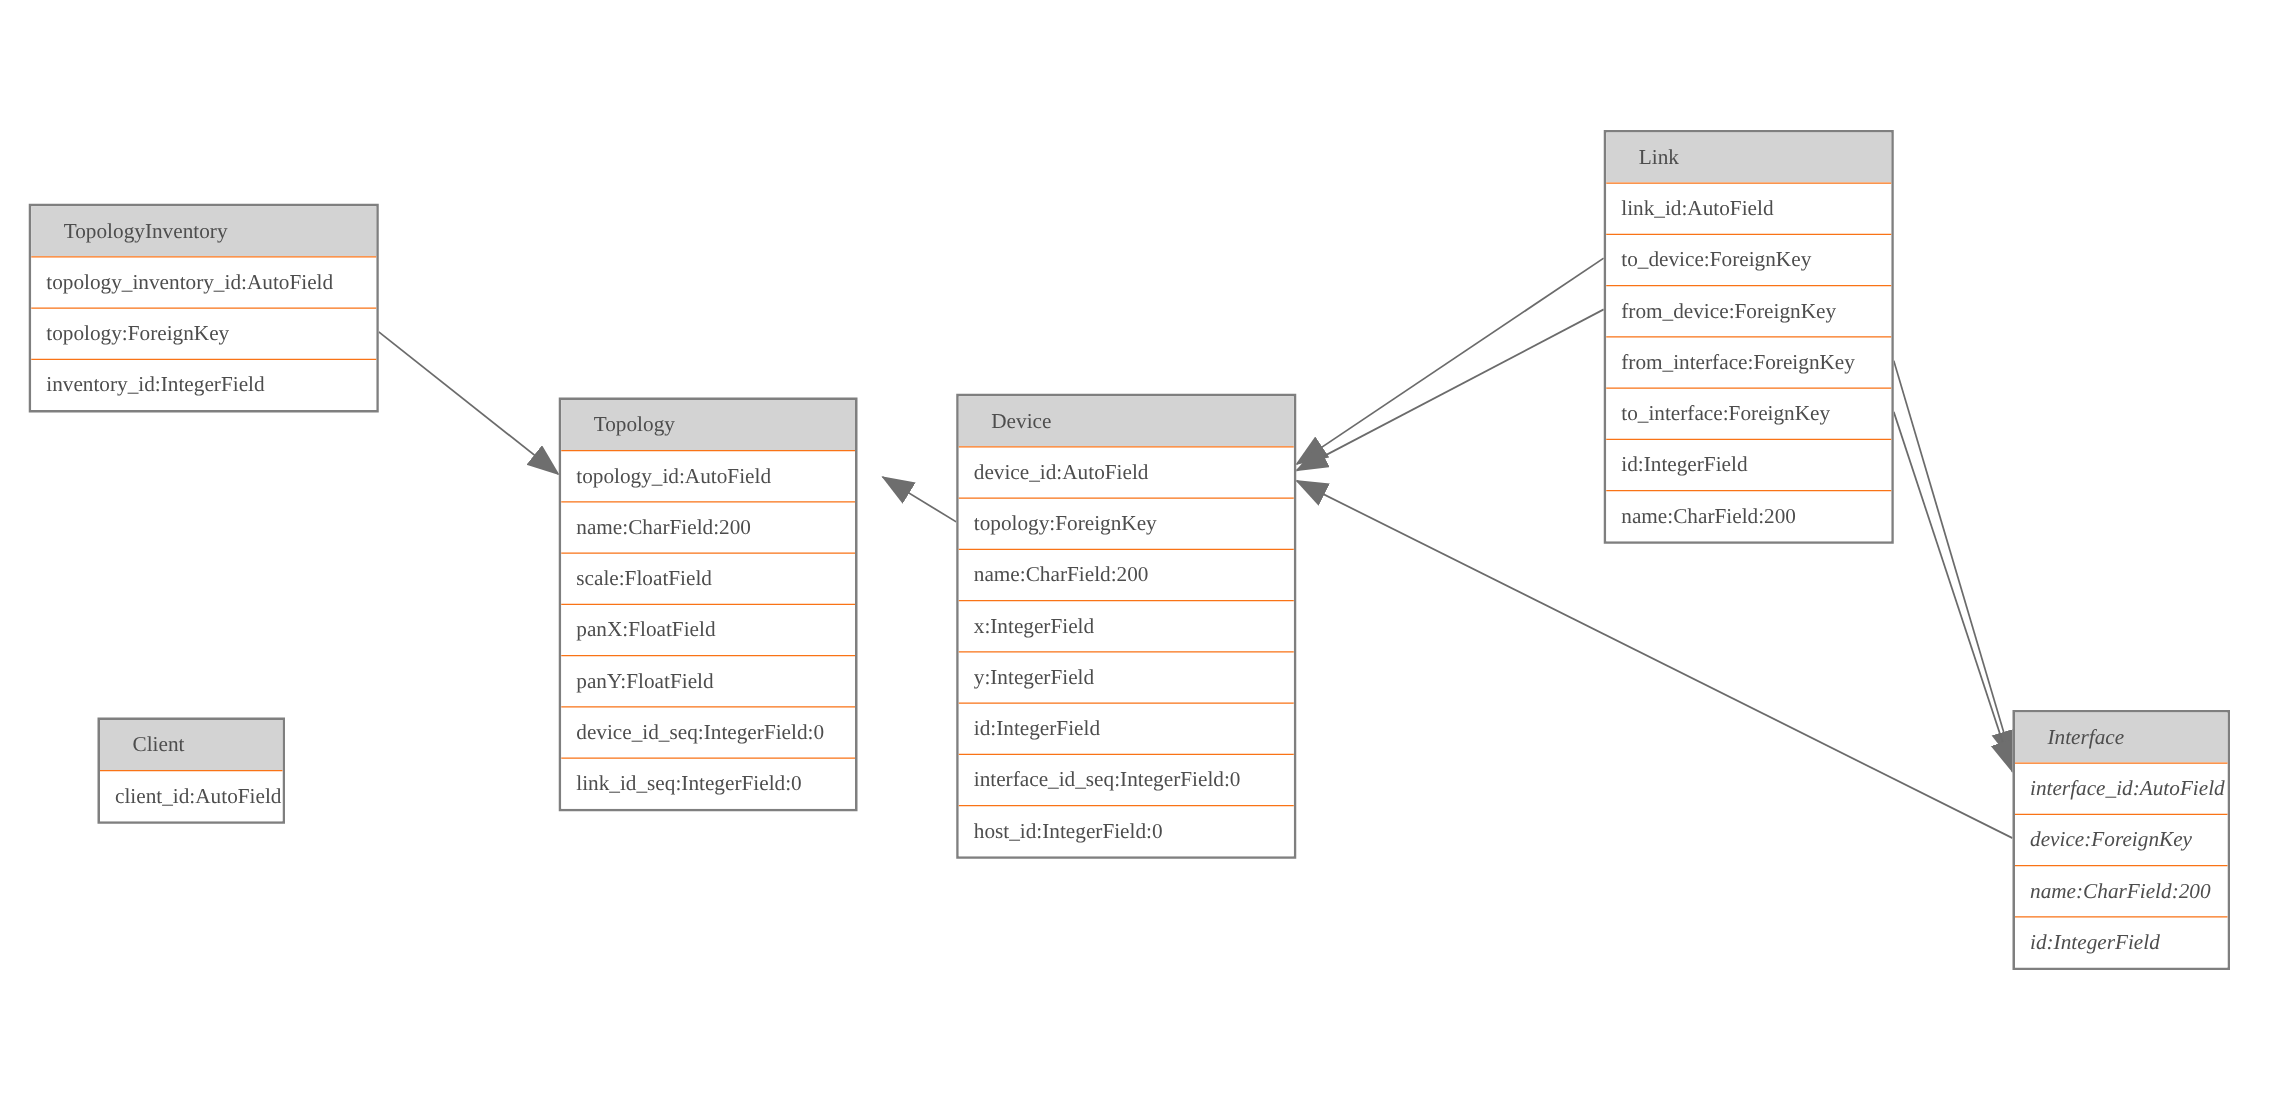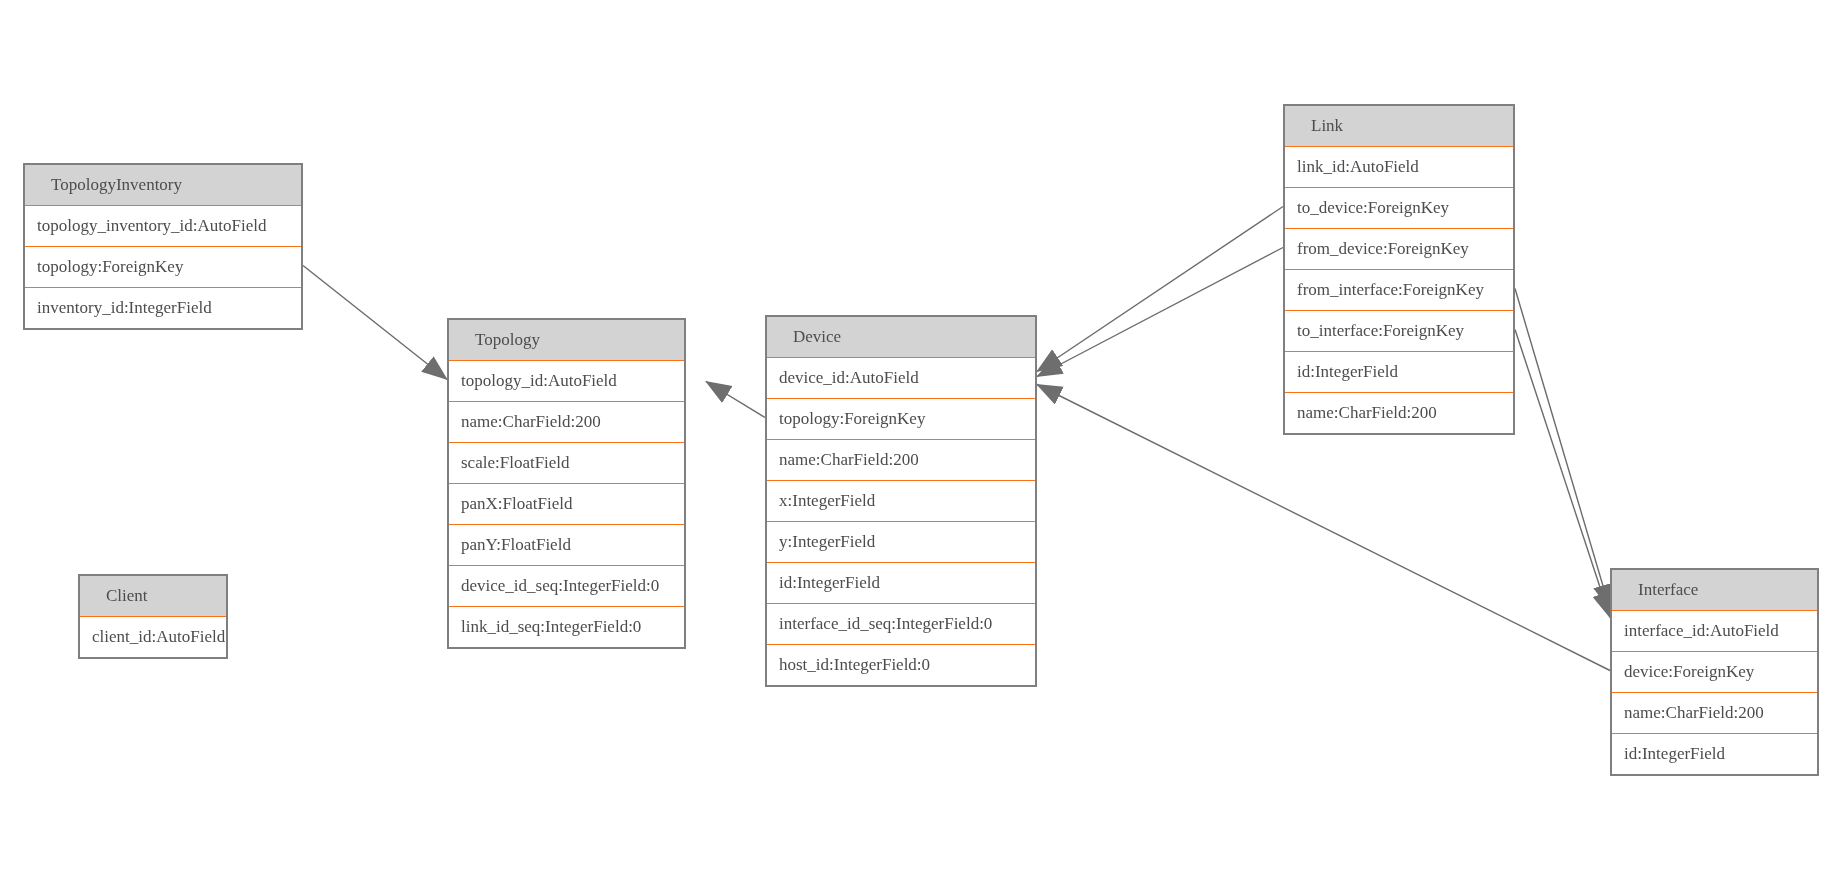--- a/index.html
+++ b/index.html
@@ -99,21 +99,21 @@
       <div class="entity" style="left: 1283px; top: 104px; width: 232px;">
         <div class="entity-header">Link</div>
         <div class="entity-row">link_id:AutoField</div>
         <div class="entity-row">to_device:ForeignKey</div>
         <div class="entity-row">from_device:ForeignKey</div>
         <div class="entity-row">from_interface:ForeignKey</div>
         <div class="entity-row">to_interface:ForeignKey</div>
         <div class="entity-row">id:IntegerField</div>
         <div class="entity-row">name:CharField:200</div>
       </div>
-      <div class="entity" style="left: 1610px; top: 568px; width: 209px;">
+      <div class="entity" style="left: 1610px; top: 568px; width: 174px; font-style: italic;">
         <div class="entity-header">Interface</div>
         <div class="entity-row">interface_id:AutoField</div>
         <div class="entity-row">device:ForeignKey</div>
         <div class="entity-row">name:CharField:200</div>
         <div class="entity-row">id:IntegerField</div>
       </div>
     </div>
 </div>
 
 </body></html>

